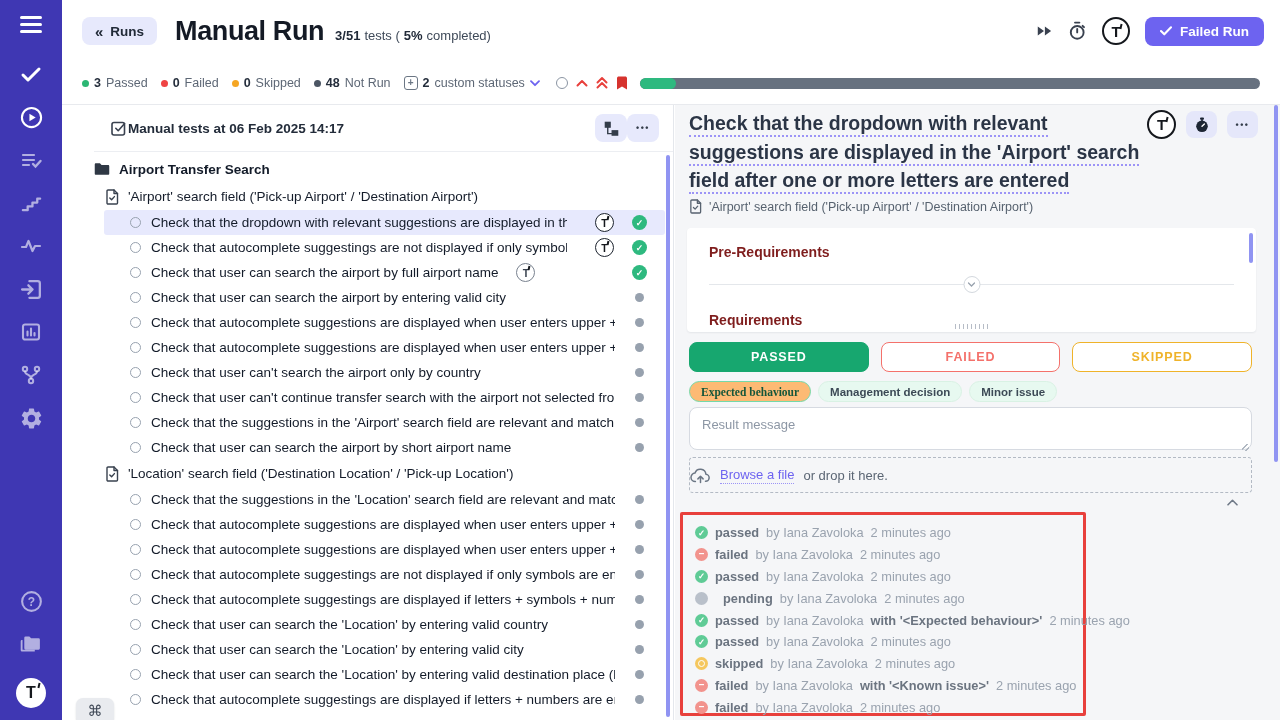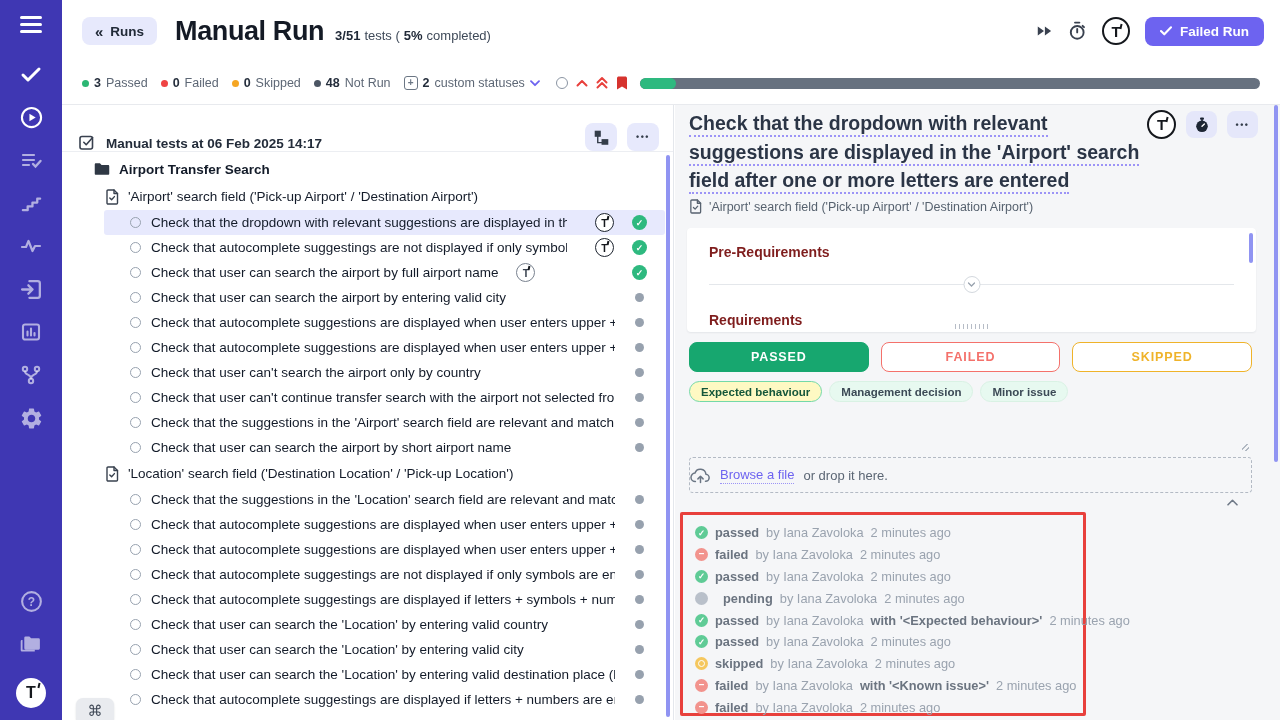--- a/index.html
+++ b/index.html
@@ -38,21 +38,21 @@
   .custom-st { display:flex; align-items:center; gap:5px; margin-right:10px; cursor:pointer; }
   .custom-st b { color:#252e3c; }
   .cs-ic { width:14px; height:14px; border:1.4px solid #6b7684; border-radius:3px; display:flex; align-items:center; justify-content:center; font-size:10px; color:#6b7684; font-weight:700; line-height:1; }
   .pri-icons { display:flex; align-items:center; gap:8px; margin:0 8px 0 6px; }
   .pri-circle { width:12px; height:12px; border:1.6px solid #8b95a3; border-radius:50%; cursor:pointer; }
   .progressbar { flex:1; height:11px; background:#67717f; border-radius:6px; overflow:hidden; margin-left:4px; }
   .progress-fill { height:100%; background:#2eb97f; border-radius:6px; }
 
   
   .left-panel { position:absolute; left:62px; top:105px; width:612px; bottom:0; background:#fff; border-right:1px solid #e4e7ec; }
-  .lp-header { height:47px; display:flex; align-items:flex-end; padding:0 14px 0 16px; gap:10px; border-bottom:1px solid #eceef2; }
+  .lp-header { height:47px; display:flex; align-items:center; padding:0 14px 0 16px; gap:0; border-bottom:1px solid #eceef2;margin-left:32px; }
   .lp-title { font-size:13.5px; font-weight:600; color:#232c3a; flex:1; }
   .lp-btn { width:32px; height:28px; background:#e7e9fc; border-radius:8px; display:flex; align-items:center; justify-content:center; color:#343d4a; cursor:pointer; border:none; }
   .lp-dots { font-size:9px; letter-spacing:1.5px; color:#343d4a; font-weight:700; }
   .lp-body { position:absolute; top:48px; left:0; right:8px; bottom:0; padding-top:2px; overflow:hidden; }
   .tree-row { display:flex; align-items:center; font-size:13.5px; color:#131b29; padding-right:18px; cursor:pointer; }
   .row-folder { height:28px; padding-left:32px; gap:9px; font-weight:600; }
   .row-suite  { height:27px; padding-left:43px; gap:9px; }
   .row-test   { height:25px; padding-left:68px; gap:10px; }
   .row-test.selected { background:#e7e9fd; margin-left:42px; padding-left:26px; border-radius:3px; }
   .t-radio { width:11px; height:11px; border:1.6px solid #98a2af; border-radius:50%; flex:none; }
@@ -81,21 +81,21 @@
   .card-divider .circ { position:absolute; left:50%; top:-9px; transform:translateX(-50%); width:17px; height:17px; border:1px solid #d3d8de; border-radius:50%; background:#fff; display:flex; align-items:center; justify-content:center; color:#98a2ae; cursor:pointer; }
   .card-scroll { position:absolute; right:3px; top:5px; width:4px; height:30px; background:#9094f2; border-radius:2px; }
   .card-dots { position:absolute; bottom:3px; left:50%; transform:translateX(-50%); width:34px; height:5px; background:repeating-linear-gradient(90deg,#b6bcc6 0 1.5px, transparent 1.5px 4px); cursor:grab; }
   .result-btns { position:absolute; left:14px; top:237px; right:28px; display:flex; gap:12px; }
   .rbtn { flex:1; height:30px; border-radius:8px; display:flex; align-items:center; justify-content:center; font-size:12.5px; font-weight:700; letter-spacing:.9px; cursor:pointer; font-family:inherit; }
   .rbtn.passed { background:#17a76f; color:#fff; border:1.5px solid #17a76f; }
   .rbtn.failed { background:#fff; color:#f4716b; border:1.5px solid #f4716b; }
   .rbtn.skipped { background:#fff; color:#efb32a; border:1.5px solid #efb32a; }
   .tags { position:absolute; left:14px; top:276px; display:flex; gap:7px; }
   .tag { height:21px; padding:0 11px; border-radius:11px; font-size:11.5px; font-weight:600; display:flex; align-items:center; background:#e7f9f0; color:#3c4a56; border:1px solid #d9f2e4; cursor:pointer; }
-  .tag.selected { background:#fef9c3; border-color:#74d9a8; color:#14563a; }
+  .tag.selected { background:#fdba74; border-color:#74d9a8; color:#14563a;font-family:Liberation Serif, serif; }
   .result-msg { position:absolute; left:14px; top:302px; right:28px; height:43px; background:#fff; border:1px solid #d6dae1; border-radius:8px; padding:9px 12px; font-size:13px; color:#3c4a56; resize:none; font-family:inherit; outline:none; }
   .result-msg::placeholder { color:#8d97a5; }
   .msg-resize { position:absolute; right:31px; top:339px; width:7px; height:7px; background:linear-gradient(315deg, transparent 0 2px, #b0b8c2 2px 3.5px, transparent 3.5px 5.5px, #b0b8c2 5.5px 7px, transparent 7px); }
   .upload { position:absolute; left:14px; top:352px; right:28px; height:36px; border:1.5px dashed #b3bac4; border-radius:4px; display:flex; align-items:center; gap:9px; font-size:13px; color:#5b6674; cursor:pointer; }
   .browse { color:#6d63f0; border-bottom:1.5px dotted #9c94f6; padding-bottom:1px; }
   .collapse-chevron { position:absolute; right:42px; top:394px; color:#707a88; cursor:pointer; }
   .rp-scroll { position:absolute; right:2px; top:0; width:4px; height:357px; background:#9094f2; border-radius:2px; }
 
   .log-box { position:absolute; left:5px; top:407px; width:406px; height:204px; border:3px solid #e8403c; border-radius:2px; padding:7px 0 0 12px; }
   .log-row { display:flex; align-items:center; gap:7px; height:21.8px; font-size:12.8px; color:#9aa3af; white-space:nowrap; }
@@ -545,20 +545,21 @@
       <button class="rbtn failed">FAILED</button>
       <button class="rbtn skipped">SKIPPED</button>
   </div>
 
   <div class="tags">
     <span class="tag selected">Expected behaviour</span>
       <span class="tag">Management decision</span>
       <span class="tag">Minor issue</span>
   </div>
 
+  <textarea class="result-msg" placeholder="Result message" style=""></textarea>
   <span class="msg-resize"></span>
 
   <div class="upload">
     <svg width="21" height="17" viewBox="0 0 21 17" fill="none" stroke="#6b7684" stroke-width="1.5" stroke-linecap="round" stroke-linejoin="round">
         <path d="M5.4 14.5a4.2 4.2 0 01-.4-8.4 5.6 5.6 0 0110.9 1.2 3.4 3.4 0 01-.4 6.9"></path>
         <path d="M10.5 15.5V9.6M7.9 11.9l2.6-2.6 2.6 2.6"></path>
       </svg>
     <span class="browse">Browse a file</span>
     <span>or drop it here.</span>
   </div>

